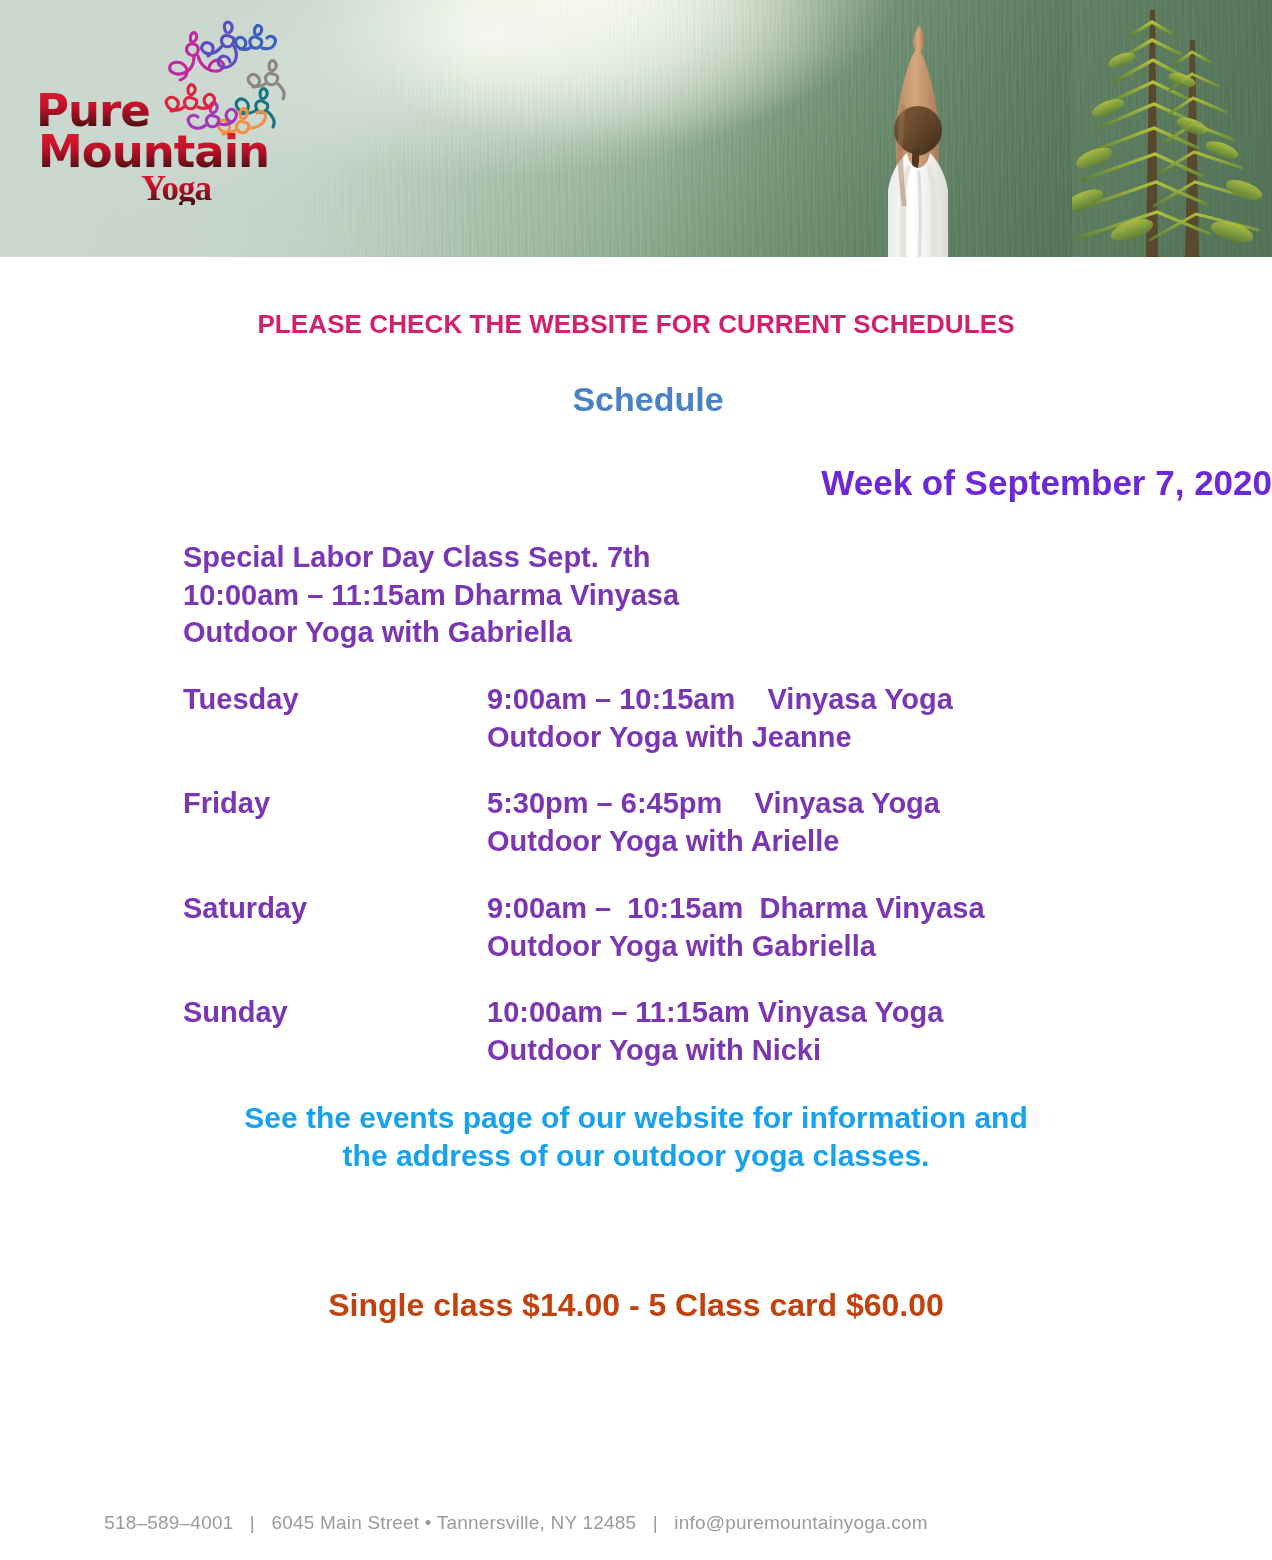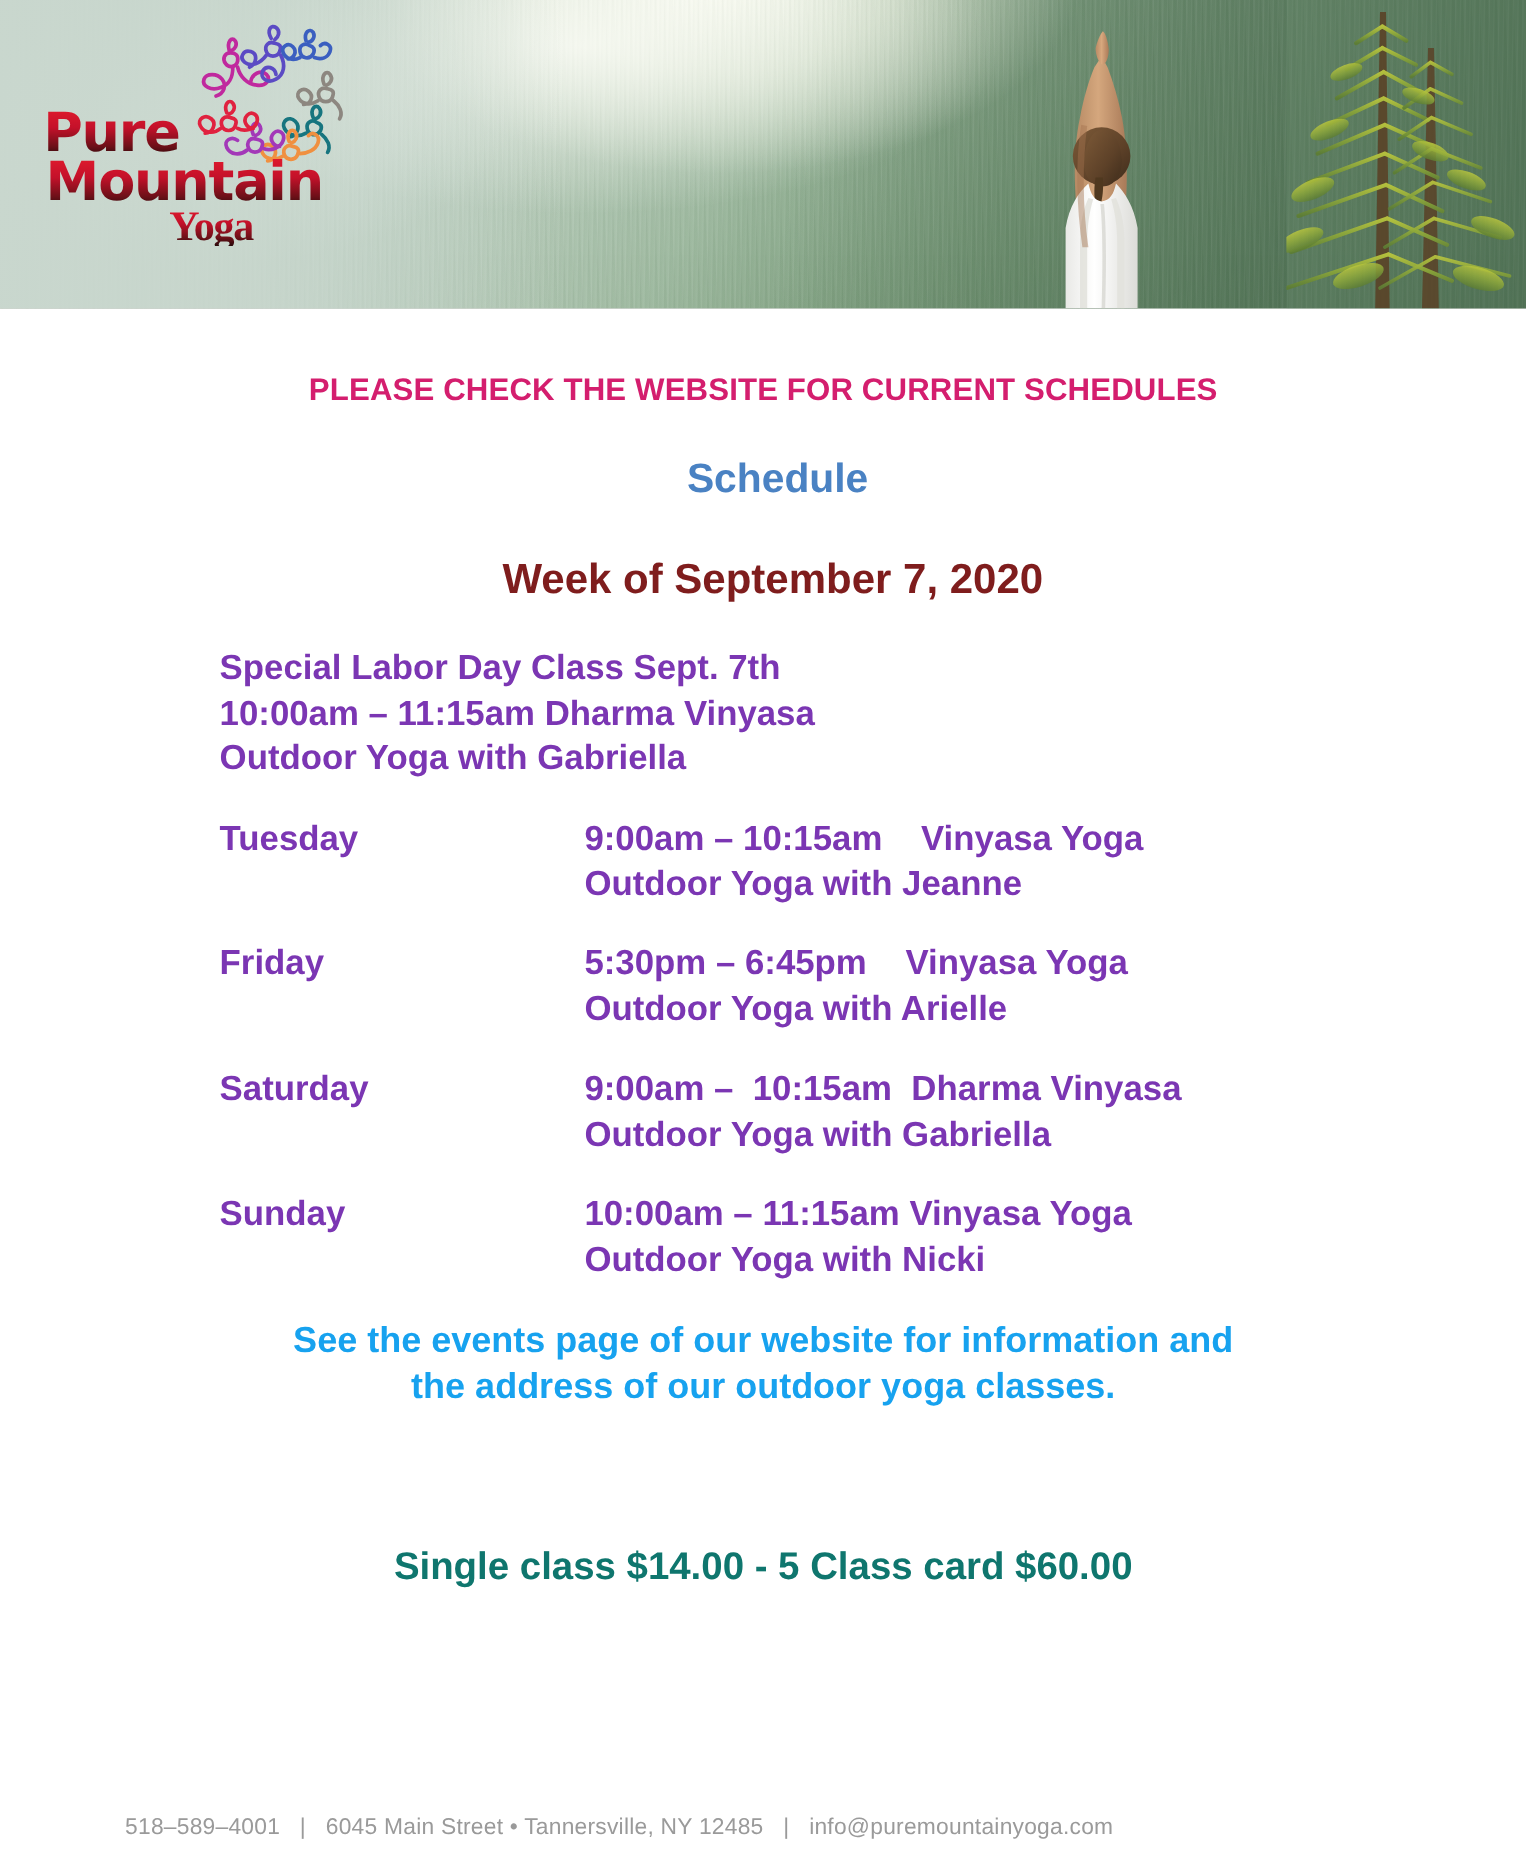--- a/index.html
+++ b/index.html
@@ -14,21 +14,21 @@
     position: relative;
     overflow: hidden;
   }
 
   
   .banner {
     position: relative;
     width: 1272px;
     height: 257px;
     overflow: hidden;
-    background: #a3a3a3;
+    background: #14b8a6;
   }
   .banner-photo {
     position: absolute;
     inset: 0;
     
     background:
       
       radial-gradient(ellipse 420px 230px at 47% -8%, rgba(255,255,245,0.95) 0%, rgba(255,255,240,0.55) 35%, rgba(255,255,235,0.0) 72%),
       
       linear-gradient(100deg, rgba(176,196,182,0.0) 52%, rgba(86,116,92,0.55) 74%, rgba(63,94,70,0.72) 100%),
@@ -130,22 +130,22 @@
   .schedule-title {
     margin-top: 40px;
     text-align: center;
     color: #4a82c3;
     font-weight: 700;
     font-size: 34px;
     margin-left: 24px;
   }
   .week-title {
     margin-top: 44px;
-    text-align: center;
-    color: #7f1d1d;
+    text-align: right;
+    color: #6d28d9;
     font-weight: 700;
     font-size: 35px;
     padding-left: 16px;
   }
 
   .schedule-list {
     margin-top: 36px;
     padding-left: 183px;
   }
   .sched-row {
@@ -174,21 +174,21 @@
     text-align: center;
     color: #17a2ef;
     font-weight: 700;
     font-size: 30px;
     line-height: 1.28;
     padding: 0 185px;
   }
   .pricing {
     margin-top: 112px;
     text-align: center;
-    color: #0f766e;
+    color: #c2410c;
     font-weight: 700;
     font-size: 32px;
   }
 
   
   .footer {
     position: absolute;
     left: 0;
     top: 1512px;
     width: 1032px;

